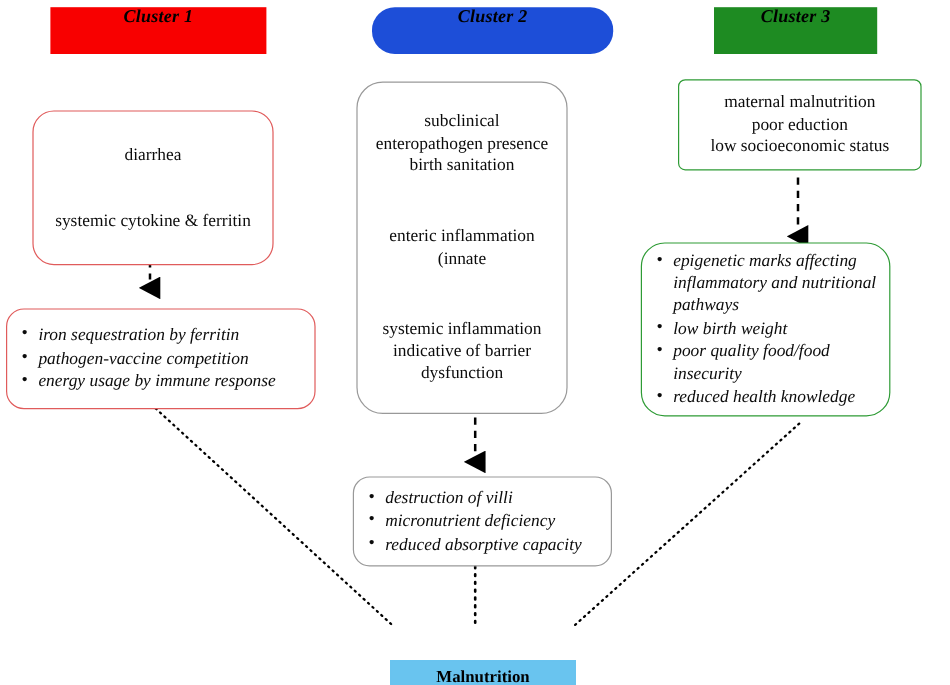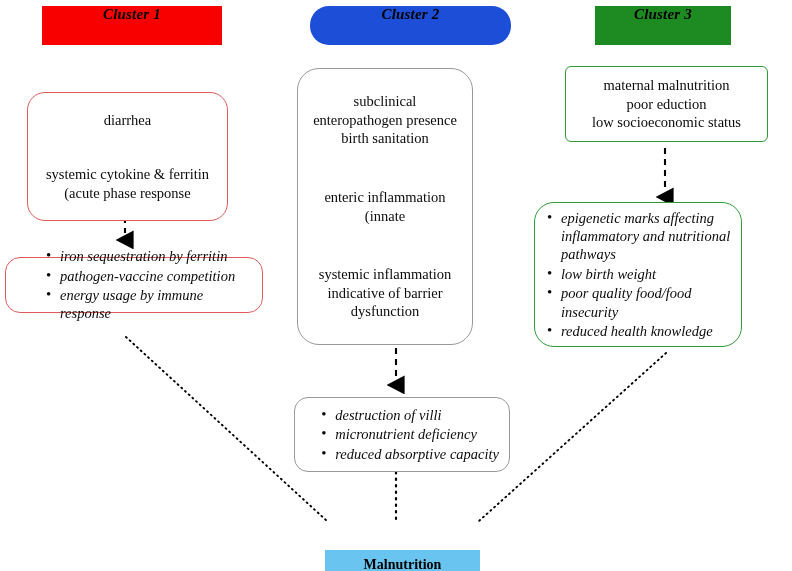--- a/index.html
+++ b/index.html
@@ -119,24 +119,23 @@
   </svg>
 
   <div class="cluster-header" style="left:42px; top:6px; width:180px; height:39px; background:#f80000;">
     <span>Cluster 1</span>
   </div>
 
   <div class="node red" style="left:27px; top:68px; width:201px; height:129px;margin-top:24px;">
     <div class="centered">diarrhea</div>
     <div style="height:36px;"></div>
     <div class="centered">systemic cytokine &amp; ferritin</div>
-    <div class="centered">(acute phase response</div>
   </div>
 
-  <div class="node red" style="left:5px; top:257px; width:258px; height:56px; border-radius:15px;padding-left:28px;">
+  <div class="node red" style="left:5px; top:257px; width:258px; height:84px; border-radius:15px;">
     <ul class="bullets">
       <li>iron sequestration by ferritin</li>
       <li>pathogen-vaccine competition</li>
       <li>energy usage by immune response</li>
     </ul>
   </div>
 
   <div class="cluster-header" style="left:310px; top:6px; width:201px; height:39px; background:#1d4ed8;border-radius:19px;">
     <span>Cluster 2</span>
   </div>
@@ -146,21 +145,21 @@
     <div class="centered ital">enteropathogen presence</div>
     <div class="centered">birth sanitation</div>
     <div style="height:40px;"></div>
     <div class="centered">enteric inflammation (innate</div>
     <div style="height:40px;"></div>
     <div class="centered">systemic inflammation</div>
     <div class="centered">indicative of barrier</div>
     <div class="centered">dysfunction</div>
   </div>
 
-  <div class="node grey" style="left:294px; top:397px; width:216px; height:75px; border-radius:14px;align-items:flex-end;">
+  <div class="node grey" style="left:294px; top:397px; width:216px; height:75px; border-radius:14px;">
     <ul class="bullets">
       <li>destruction of villi</li>
       <li>micronutrient deficiency</li>
       <li>reduced absorptive capacity</li>
     </ul>
   </div>
 
   <div class="cluster-header" style="left:595px; top:6px; width:136px; height:39px; background:#1e8b22;">
     <span>Cluster 3</span>
   </div>

